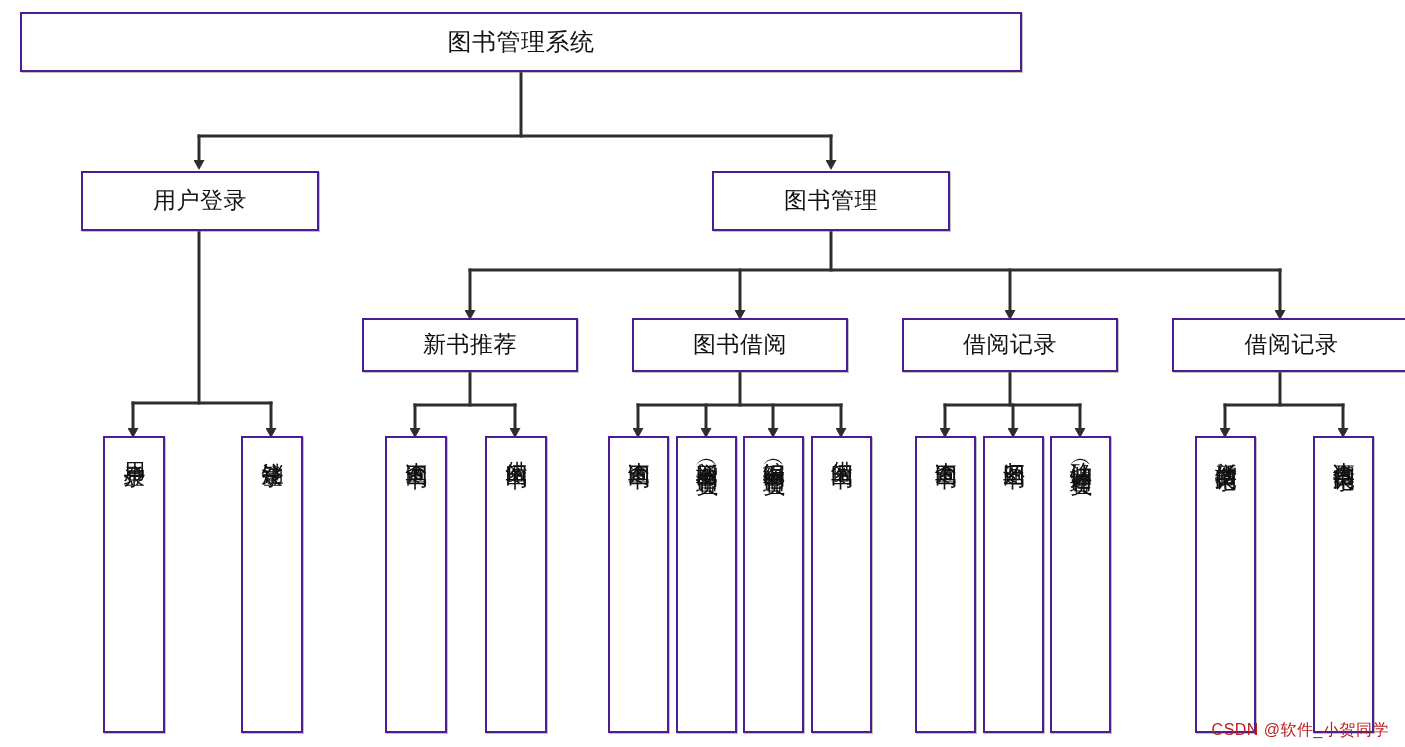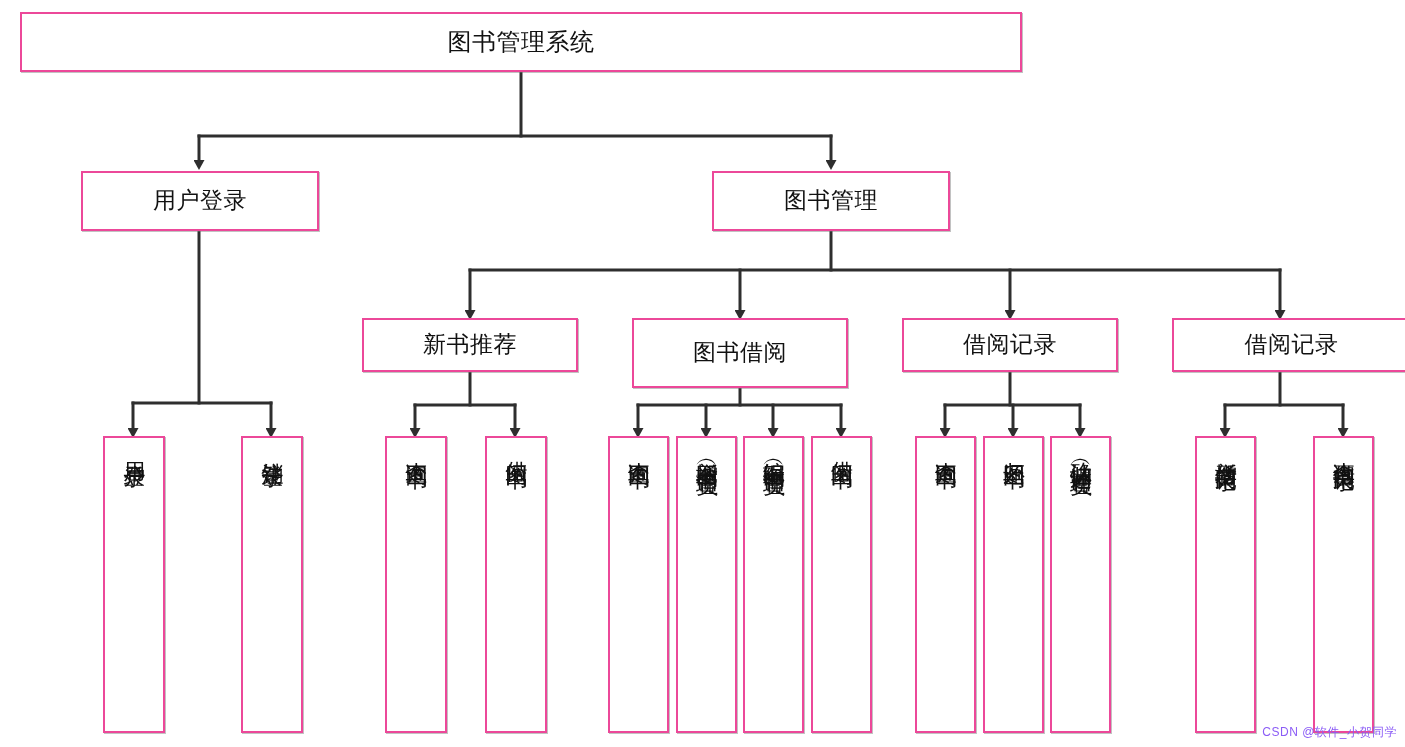--- a/index.html
+++ b/index.html
@@ -21,21 +21,21 @@
     position:absolute;
     left:0;top:0;
     width:1405px;height:747px;
     pointer-events:none;
   }
   
   .node{
     position:absolute;
     box-sizing:border-box;
     background:#ffffff;
-    border:2px solid #ec4899;
+    border:2px solid #4c1d95;
     box-shadow:1px 1px 0 0 rgba(120,120,120,.45);
     display:flex;
     align-items:center;
     justify-content:center;
     z-index:3;
   }
   .node .label{
     display:block;
     text-align:center;
     line-height:1.18;
@@ -61,24 +61,24 @@
     text-orientation:upright;
     font-size:22px;
     line-height:1.04;
     letter-spacing:2px;
     white-space:nowrap;
     max-height:282px;
   }
   
   #watermark{
     position:absolute;
-    right:8px;
+    right:16px;
     bottom:6px;
-    font-size:12px;
-    color:#8b5cf6;
+    font-size:16px;
+    color:#b91c1c;
     letter-spacing:.5px;
     z-index:5;
     user-select:none;
     white-space:nowrap;
   }
 </style>
 </head>
 <body>
 
 <div id="canvas">
@@ -142,21 +142,21 @@
   </div>
 
   <div class="node horiz" style="left:712px;top:171px;width:238px;height:60px;">
     <span class="label">图书管理</span>
   </div>
 
   <div class="node horiz" style="left:362px;top:318px;width:216px;height:54px;">
     <span class="label">新书推荐</span>
   </div>
 
-  <div class="node horiz" style="left:632px;top:318px;width:216px;height:70px;font-family:Liberation Serif, serif;">
+  <div class="node horiz" style="left:632px;top:318px;width:216px;height:54px;font-family:Liberation Serif, serif;">
     <span class="label">图书借阅</span>
   </div>
 
   <div class="node horiz" style="left:902px;top:318px;width:216px;height:54px;">
     <span class="label">借阅记录</span>
   </div>
 
   <div class="node horiz" style="left:1172px;top:318px;width:239px;height:54px;">
     <span class="label">借阅记录</span>
   </div>

